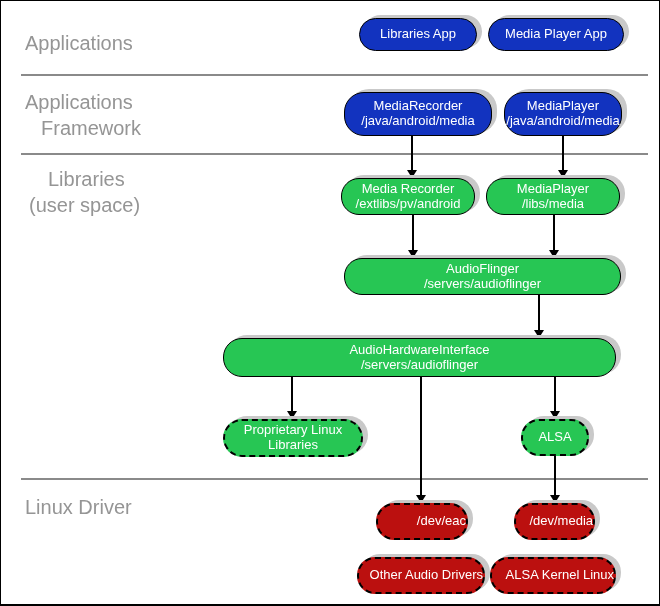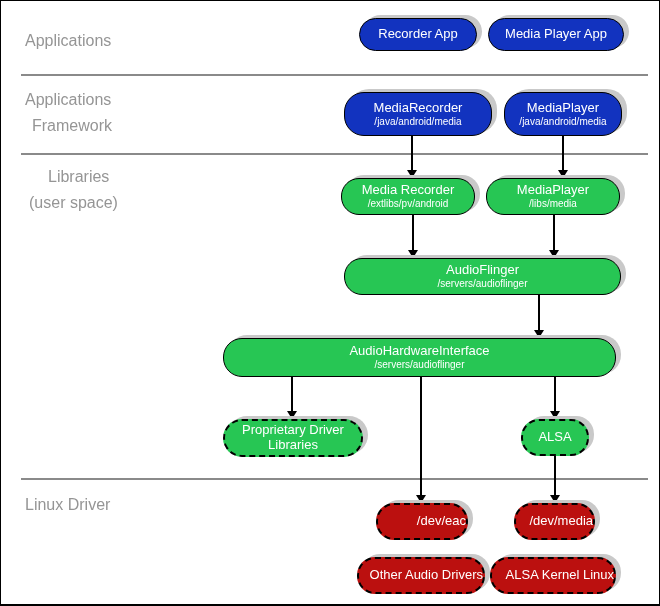--- a/index.html
+++ b/index.html
@@ -13,39 +13,39 @@
     font-family:"Liberation Sans", sans-serif;
     overflow:hidden;
   }
   .divider{
     position:absolute;left:20px;width:627px;height:2px;
     background:#8a8a8a;
   }
   .layer-label{
     position:absolute;
     color:#959595;
-    font-size:16px;
+    font-size:20px;
     white-space:nowrap;
   }
   .node{
     position:absolute;
     box-sizing:border-box;
     background:var(--green);
     border:1.5px solid #000;
     box-shadow:5px -3px 0 #c9c9c9;
     color:#fff;
     display:flex;
     flex-direction:column;
     align-items:center;
     justify-content:center;
     text-align:center;
     line-height:1.15;
   }
   .node .main{font-size:13px;}
-  .node .path{font-size:10px;}
+  .node .path{font-size:13px;}
   .blue{background:var(--blue);}
   .green{background:var(--green);}
   .red{background:var(--red);align-items:flex-end;}
   .dashed{border:2px dashed #000;}
   .arrow{position:absolute;}
   .arrow .line{
     position:absolute;left:-1px;top:0;width:2px;height:calc(100% - 5px);
     background:#000;display:block;
   }
   .arrow .head{
@@ -65,27 +65,27 @@
 <body>
 
 <div class="canvas">
 
   <div class="divider" style="top:73px"></div>
   <div class="divider" style="top:152px"></div>
   <div class="divider" style="top:477px"></div>
 
   <div class="layer-label" style="left:24px;top:31px">Applications</div>
   <div class="layer-label" style="left:24px;top:90px">Applications</div>
-  <div class="layer-label" style="left:31px;top:116px">Framework</div>
+  <div class="layer-label" style="left:40px;top:116px">Framework</div>
   <div class="layer-label" style="left:28px;top:193px">(user space)</div>
   <div class="layer-label" style="left:47px;top:167px">Libraries</div>
   <div class="layer-label" style="left:24px;top:495px">Linux Driver</div>
 
   <div class="node blue" style="left:358px;top:17px;width:118px;height:33px;border-radius:17px">
-    <span class="main">Recorder App</span>
+    <span class="main">Libraries App</span>
   </div>
   <div class="node blue" style="left:487px;top:17px;width:136px;height:33px;border-radius:17px">
     <span class="main">Media Player App</span>
   </div>
 
   <div class="node blue" style="left:343px;top:91px;width:148px;height:44px;border-radius:20px">
     <span class="main">MediaRecorder</span>
     <span class="path">/java/android/media</span>
   </div>
   <div class="node blue" style="left:503px;top:91px;width:118px;height:44px;border-radius:20px">
@@ -144,21 +144,21 @@
   <div class="arrow" style="left:554px;top:376px;height:42px">
       <i class="line"></i>
       <i class="head"></i>
     </div>
   <div class="arrow" style="left:420px;top:376px;height:126px">
       <i class="line"></i>
       <i class="head"></i>
     </div>
 
   <div class="node green dashed" style="left:222px;top:418px;width:140px;height:38px;border-radius:19px">
-    <span class="main">Proprietary Driver Libraries</span>
+    <span class="main">Proprietary Linux Libraries</span>
   </div>
   <div class="node green dashed" style="left:520px;top:418px;width:68px;height:37px;border-radius:18px">
     <span class="main">ALSA</span>
   </div>
 
   <div class="arrow" style="left:554px;top:455px;height:47px">
       <i class="line"></i>
       <i class="head"></i>
     </div>
 

